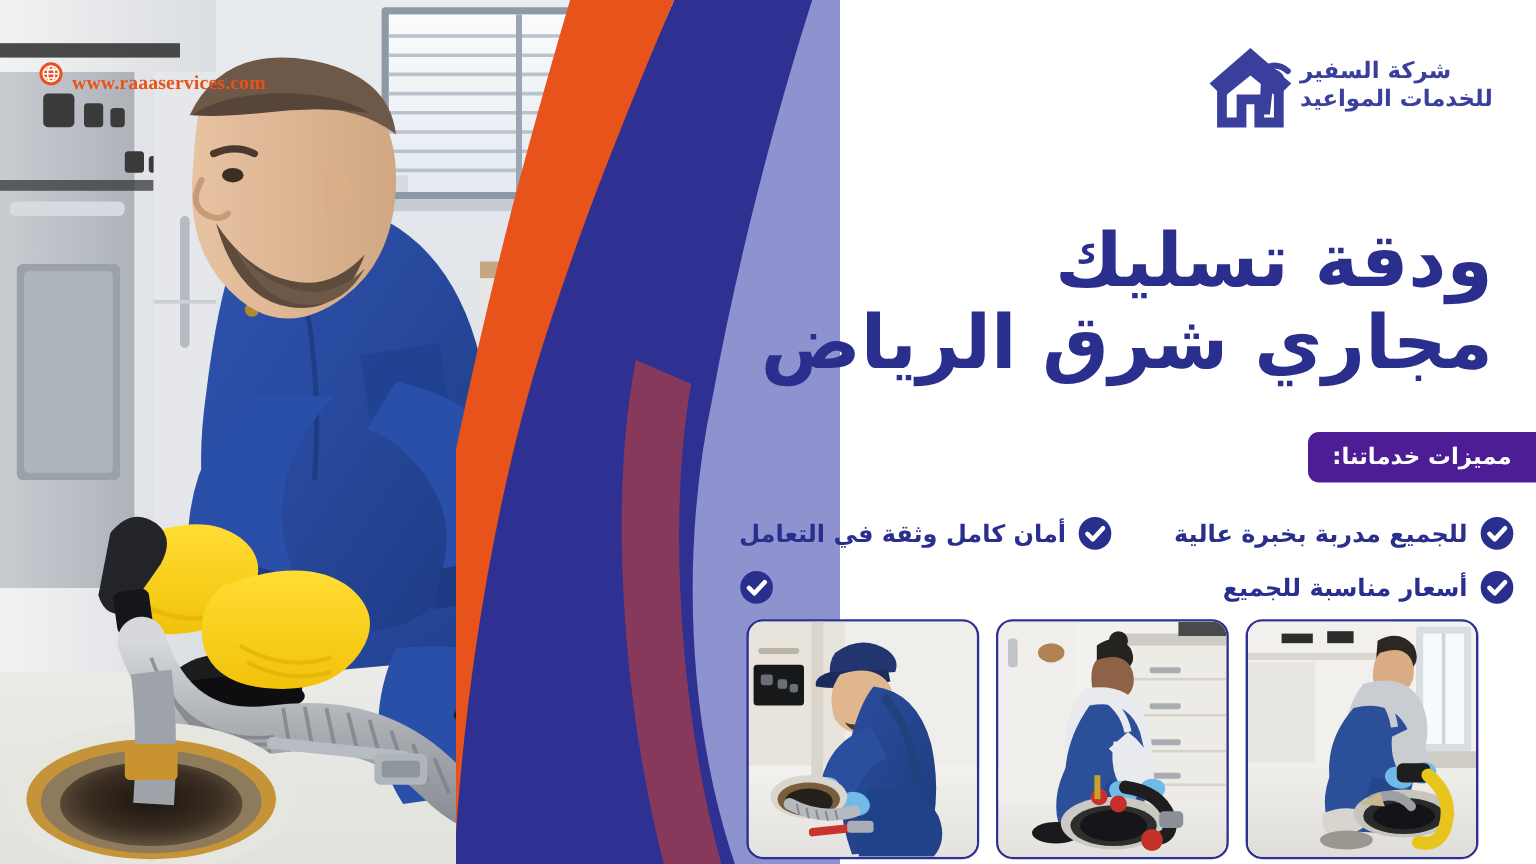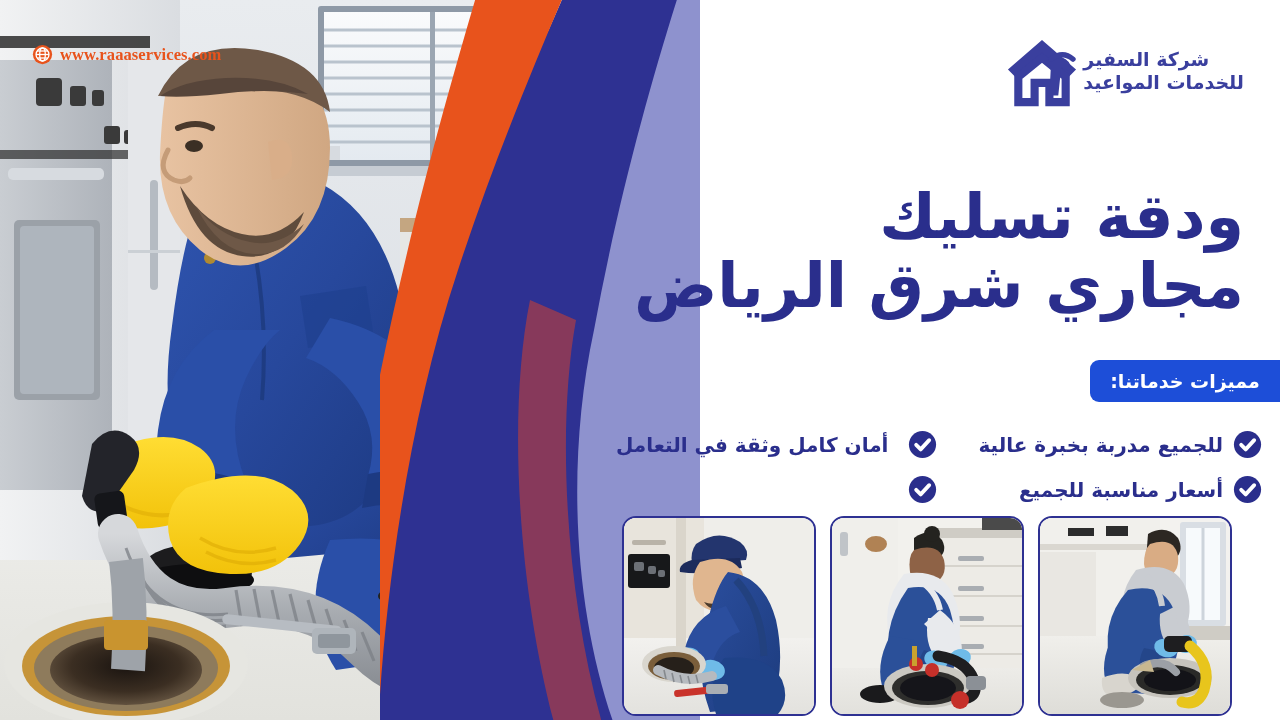--- a/index.html
+++ b/index.html
@@ -23,21 +23,21 @@
   .right-panel{position:absolute;left:600px;top:0;width:680px;height:720px;}
 
   
   .url-badge{
     position:absolute;left:32px;top:44px;display:flex;align-items:center;gap:7px;
     direction:ltr;z-index:40;
   }
   .globe-icon{width:21px;height:21px;display:block;flex:none;}
   .url-text{
     font-size:16.5px;font-weight:bold;color:#E8531C;letter-spacing:.1px;
-    font-family:"Liberation Serif","DejaVu Serif",serif;white-space:nowrap;
+    font-family:"Liberation Serif","DejaVu Serif",serif;white-space:nowrap;margin-top:15px;
   }
 
   
   .logo{position:absolute;right:36px;top:34px;display:flex;align-items:center;gap:4px;direction:rtl;}
   .logo-text{display:flex;flex-direction:column;align-items:flex-end;line-height:1.22;}
   .logo-line{
     font-size:19px;font-weight:bold;color:#3A3F9E;white-space:nowrap;
     letter-spacing:.2px;
   }
   .logo-mark{width:74px;height:74px;flex:none;}
@@ -46,33 +46,33 @@
   .headline{
     position:absolute;right:36px;top:140px;width:630px;text-align:right;
     color:#2A2E8C;font-weight:bold;font-size:62px;line-height:1.12;
     letter-spacing:-.5px;
   }
   .headline .hl-line{display:block;white-space:nowrap;}
 
   
   .feat-banner{
     position:absolute;right:0;top:360px;width:190px;height:42px;
-    background:#1d4ed8;border-radius:9px 0 0 9px;
+    background:#4c1d95;border-radius:9px 0 0 9px;
     display:flex;align-items:center;justify-content:center;
   }
   .feat-banner-text{color:#fff;font-size:19px;font-weight:bold;letter-spacing:.2px;}
 
   
   .features{
     position:absolute;right:18px;top:422px;width:650px;
     display:grid;grid-template-columns:1fr 1fr;grid-auto-rows:45px;
     column-gap:0px;row-gap:0px;direction:rtl;
   }
   .feature{display:flex;align-items:center;gap:10px;justify-content:flex-start;}
-  .feature.col-left{justify-content:space-between;padding-left:4px;}
+  .feature.col-left{justify-content:flex-end;padding-left:4px;}
   .check-icon{width:29px;height:29px;flex:none;display:block;}
   .feature-label{
     font-size:20px;font-weight:bold;color:#2A2E8C;white-space:nowrap;letter-spacing:.1px;
   }
 
   
   .thumbs{
     position:absolute;right:10px;top:516px;width:648px;height:196px;
     display:flex;gap:14px;direction:ltr;
   }

